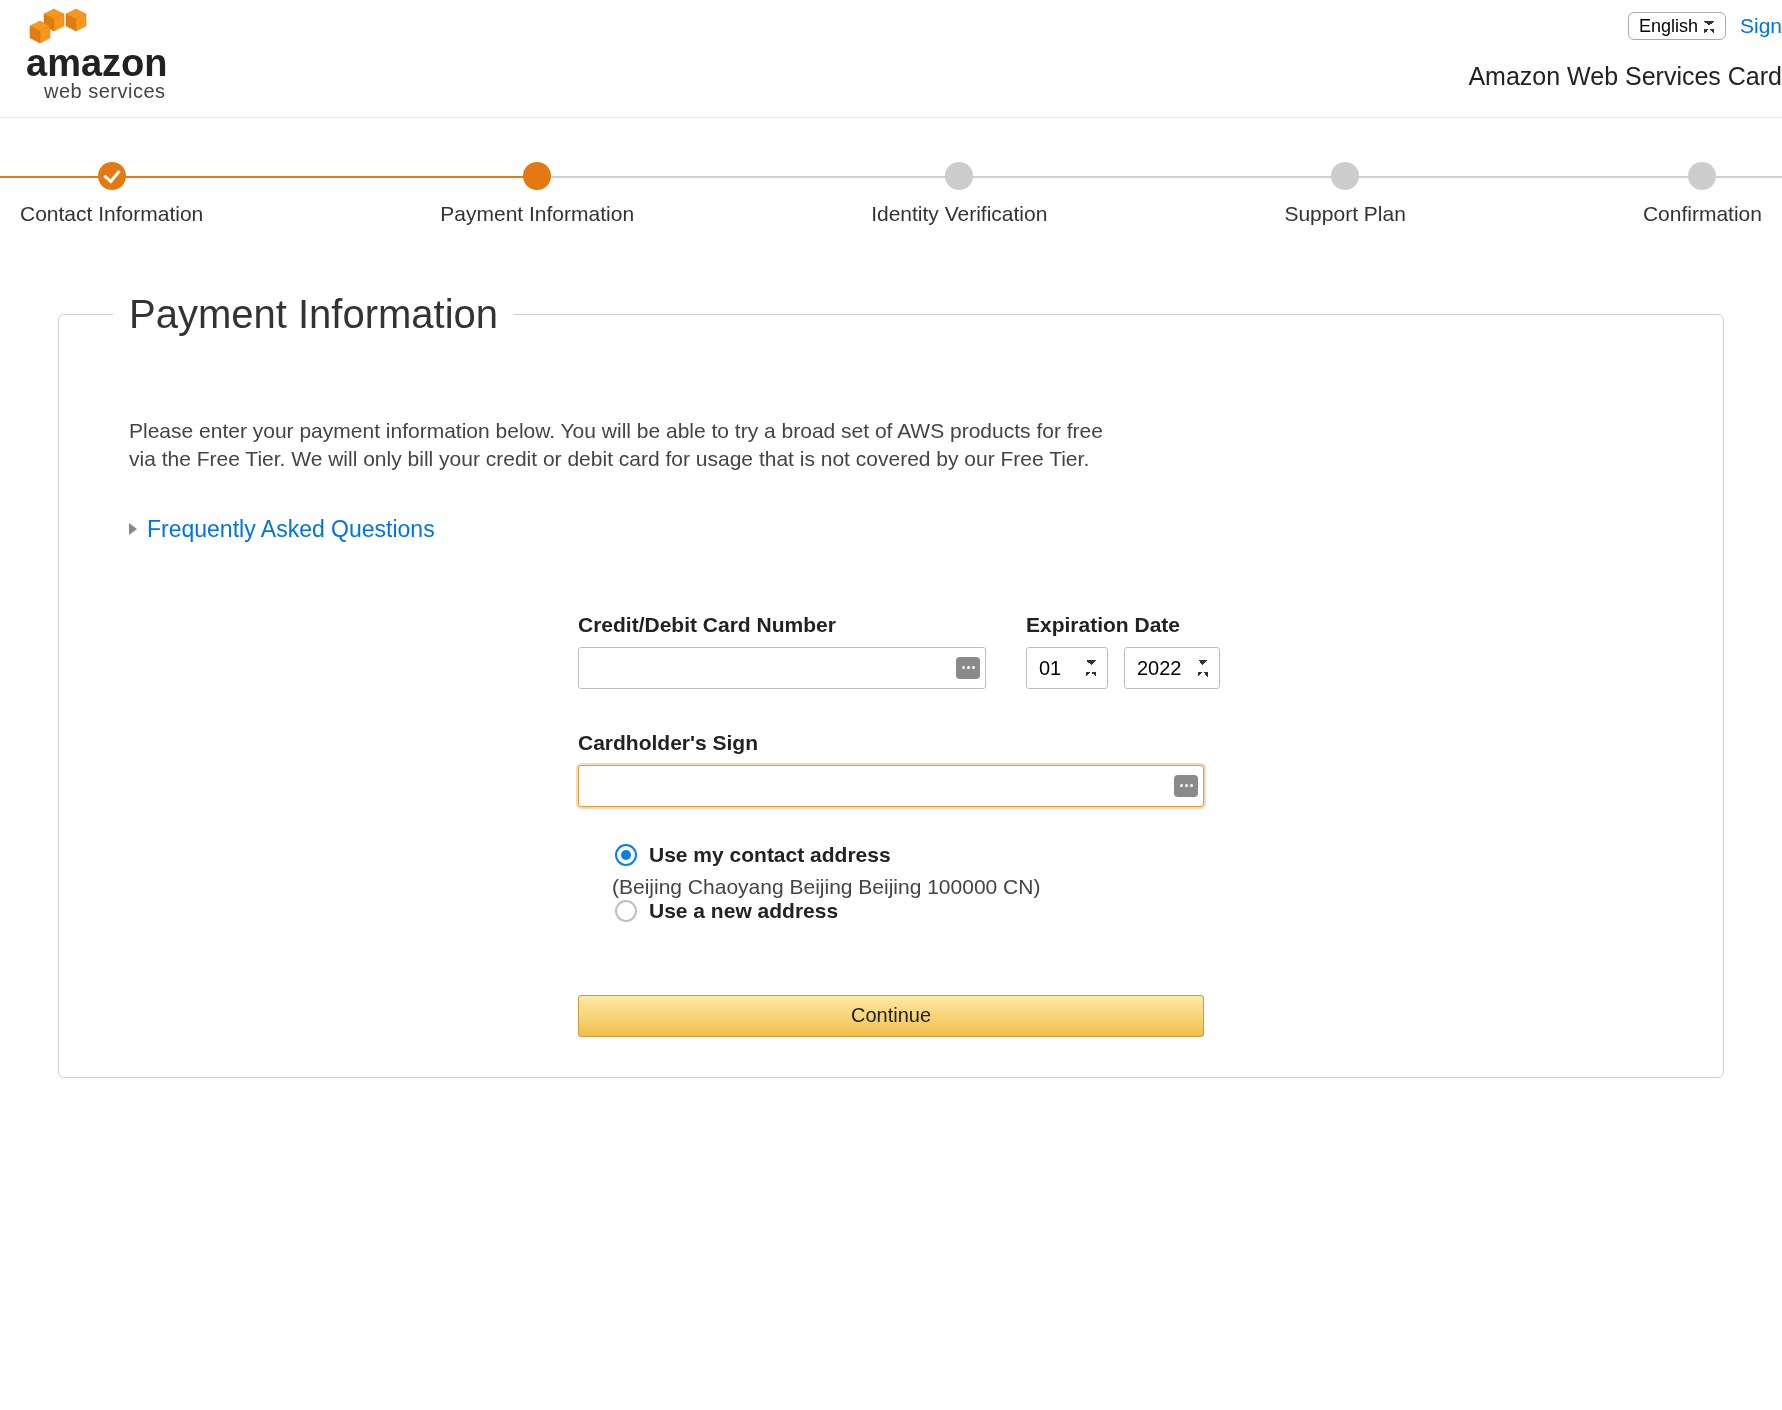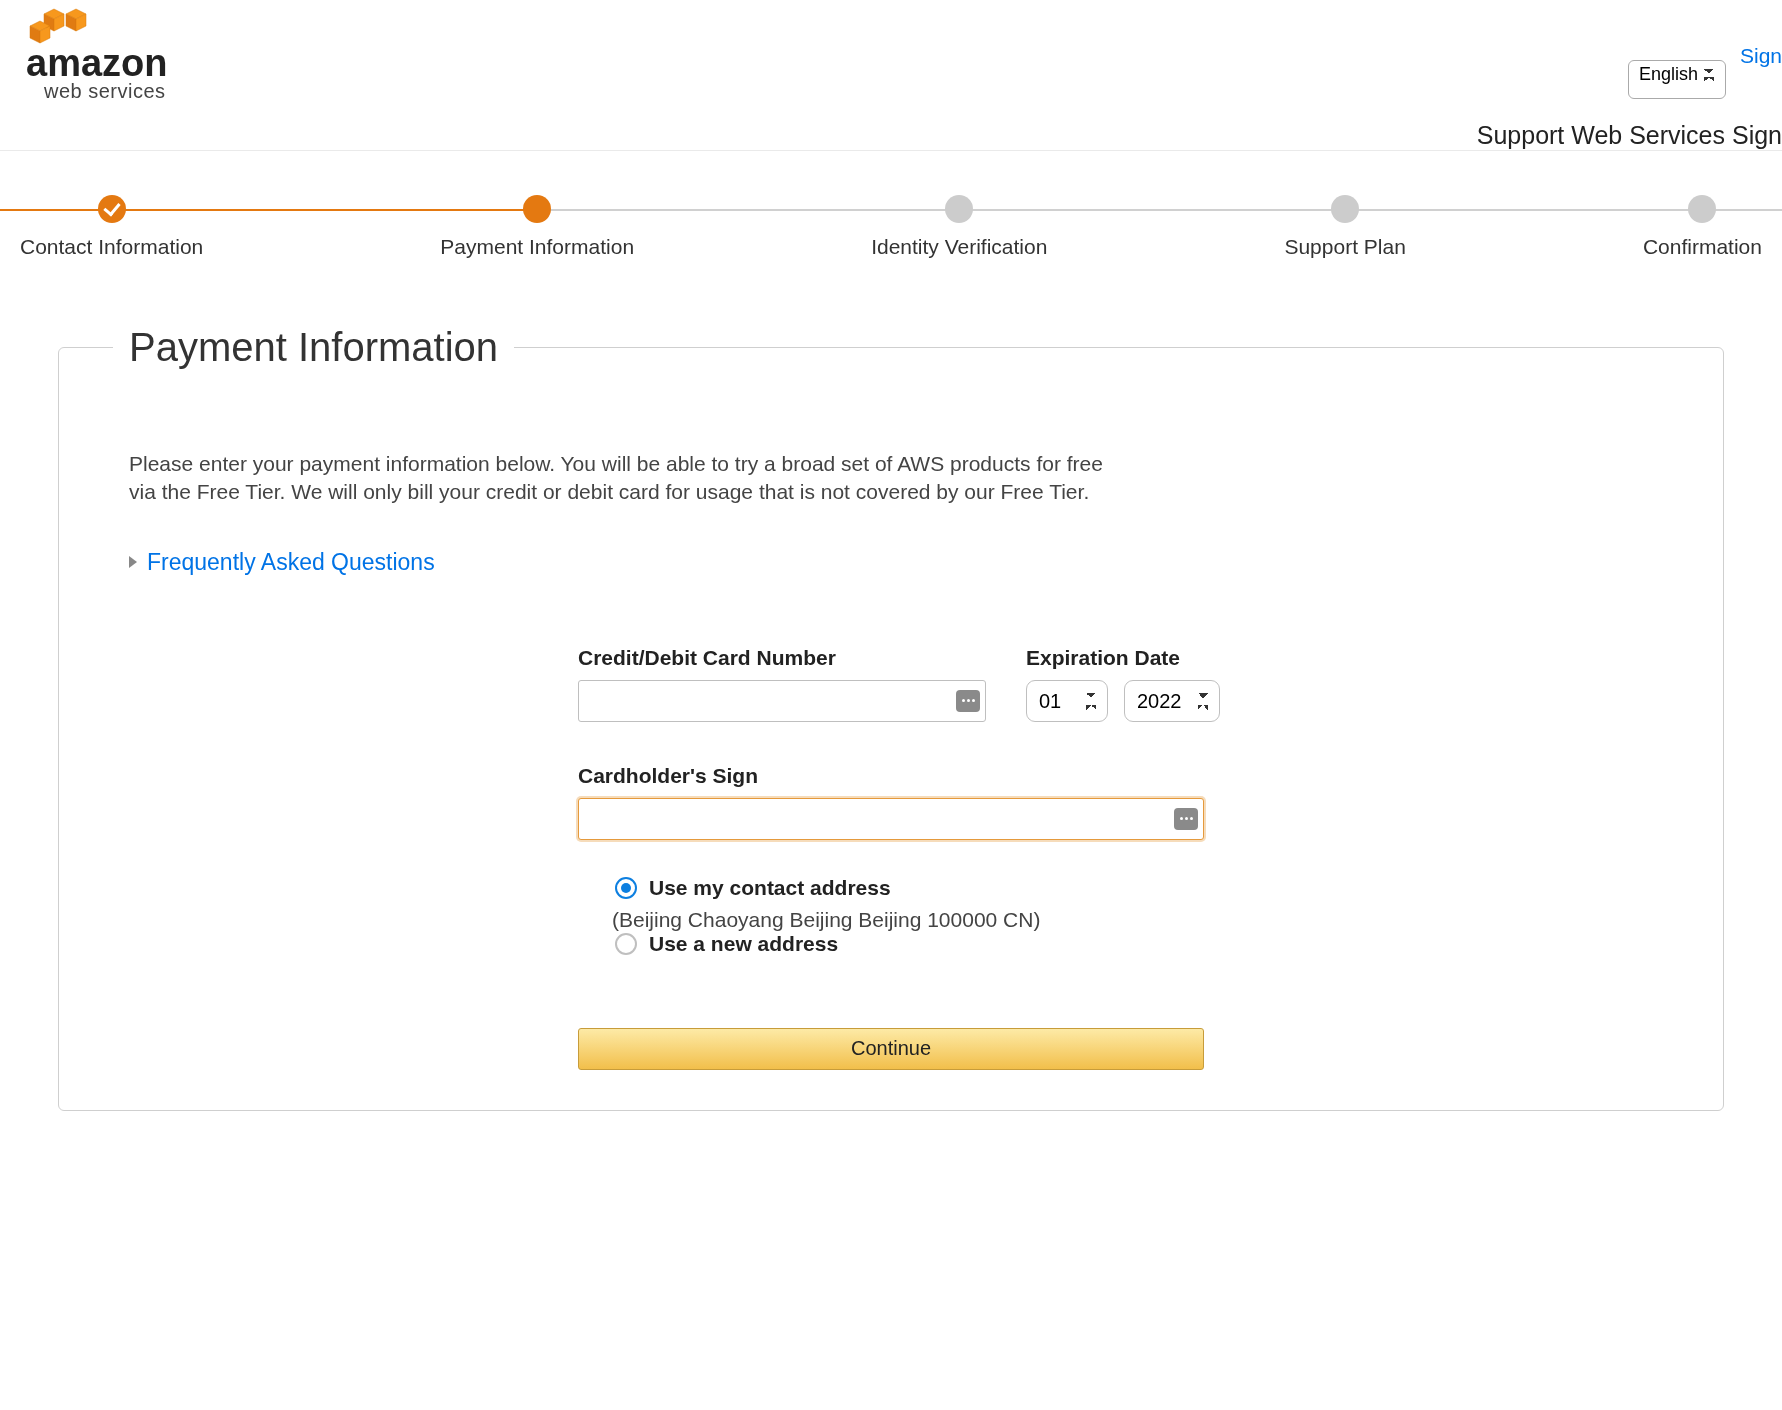--- a/index.html
+++ b/index.html
@@ -24,28 +24,27 @@
   .logo-block { padding-left:20px; }
   .top-right {
     display:flex;
     flex-direction:column;
     align-items:flex-end;
     padding-right:0;
     gap:22px;
   }
   .lang-row { display:flex; align-items:center; gap:14px; padding-top:6px; }
   .lang-select {
-    font-size:18px; padding:3px 26px 14px 10px;
+    font-size:18px; padding:3px 26px 3px 10px;
     border:1px solid #aaa; border-radius:6px; background:#fff;
     appearance:none; -webkit-appearance:none;
     background-image: linear-gradient(45deg, transparent 50%, #333 50%), linear-gradient(135deg, #333 50%, transparent 50%), linear-gradient(-45deg, transparent 50%, #333 50%), linear-gradient(-135deg, #333 50%, transparent 50%);
     background-position: calc(100% - 16px) 8px, calc(100% - 11px) 8px, calc(100% - 16px) 16px, calc(100% - 11px) 16px;
     background-size:5px 5px;
     background-repeat:no-repeat;
-    margin-top:48px;
   }
   .sign-link { color:#0073e6; font-size:21px; text-decoration:none; }
   .tagline { font-size:25px; color:#222; padding-right:0; }
 
   
   .stepper-wrap { position:relative; margin-top:44px; }
   .stepper-line {
     position:absolute; left:0; right:0; top:14px;
     height:2px; background:#d0d0d0;
   }
@@ -101,21 +100,21 @@
   }
   input.text.focused { border:1px solid #e59a3c; box-shadow:0 0 0 2px rgba(229,154,60,0.35); }
   .suffix-icon {
     position:absolute; right:6px; top:50%; transform:translateY(-50%);
     width:24px; height:22px; border-radius:4px; background:#8a8a8a;
     display:flex; align-items:center; justify-content:center; gap:2px;
   }
   .suffix-icon span { width:3px; height:3px; background:#fff; border-radius:50%; }
   .exp-selects { display:flex; gap:16px; }
   select.sel {
-    height:42px; font-size:20px; border:1px solid #bfbfbf; border-radius:9px;
+    height:42px; font-size:20px; border:1px solid #bfbfbf; border-radius:3px;
     padding:4px 30px 4px 12px; background:#fff; appearance:none; -webkit-appearance:none;
     background-image: linear-gradient(45deg, transparent 50%, #333 50%), linear-gradient(135deg, #333 50%, transparent 50%), linear-gradient(-45deg, transparent 50%, #333 50%), linear-gradient(-135deg, #333 50%, transparent 50%);
     background-position: calc(100% - 16px) 12px, calc(100% - 11px) 12px, calc(100% - 16px) 24px, calc(100% - 11px) 24px;
     background-size:5px 5px; background-repeat:no-repeat;
   }
   .sel.month { width:82px; }
   .sel.year  { width:96px; }
 
   .row2 { margin-top:42px; }
   .row2 .input-wrap { width:626px; }
@@ -165,21 +164,21 @@
       <text x="24" y="92" font-family="Arial" font-size="20" fill="#444" letter-spacing="0.5">web services</text>
     </svg>
   </div>
   <div class="top-right">
     <div class="lang-row">
       <select class="lang-select">
         <option>English</option>
       </select>
       <a href="#" class="sign-link">Sign</a>
     </div>
-    <div class="tagline">Support Web Services Sign</div>
+    <div class="tagline">Amazon Web Services Card</div>
   </div>
 </div>
 
 <div class="stepper-wrap">
   <div class="stepper-line"></div>
   <div class="stepper-line-done"></div>
   <div class="stepper">
     <div class="step done">
       <div class="dot check"></div>
       <div class="step-label">Contact Information</div>

